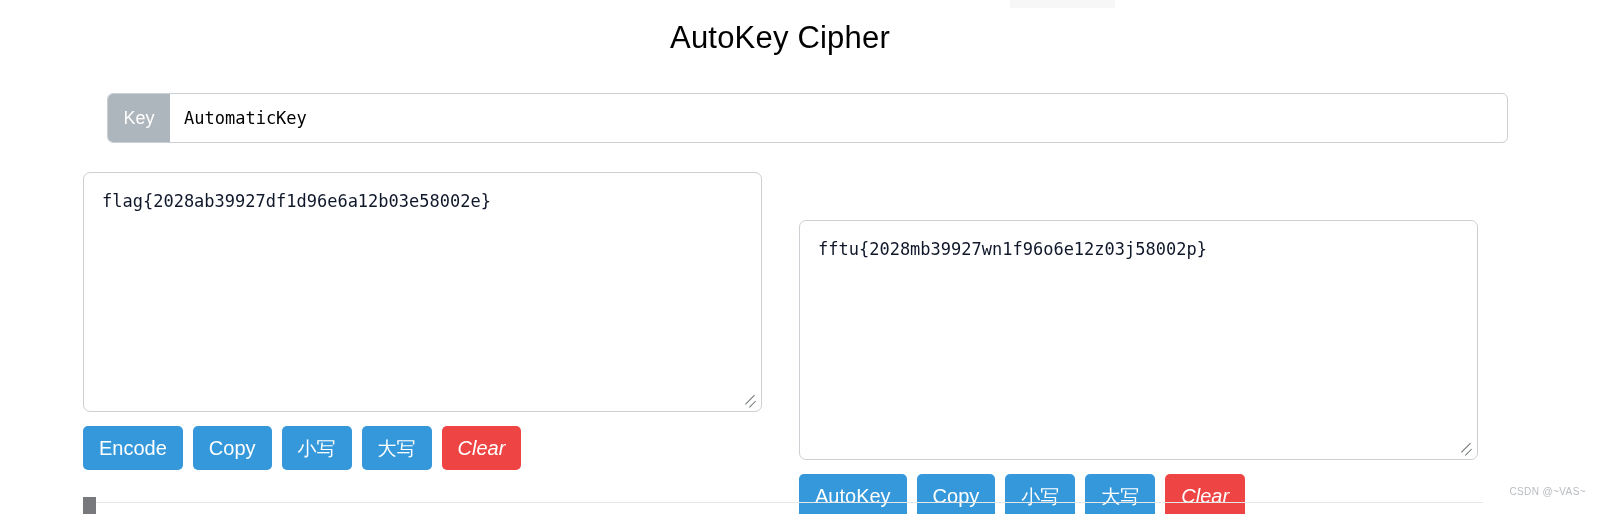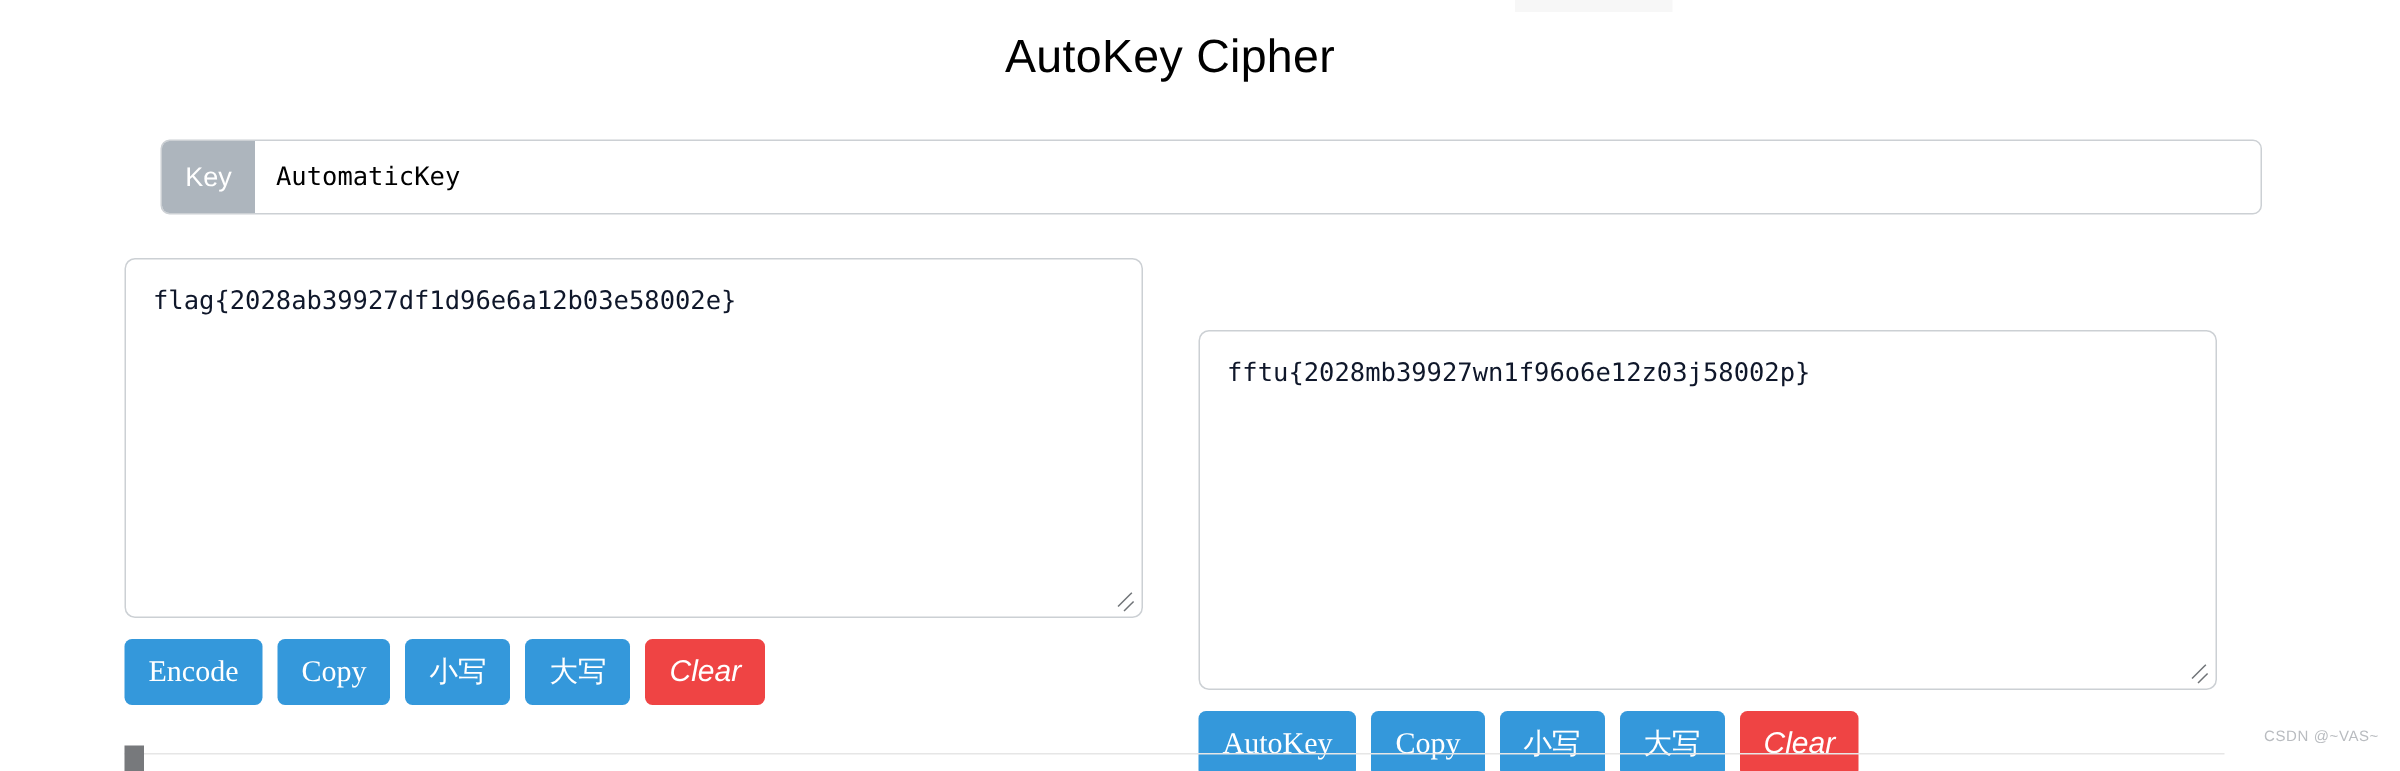--- a/index.html
+++ b/index.html
@@ -136,21 +136,21 @@
     font-size: 20px;
     line-height: 1;
     padding: 0 16px;
     height: 44px;
     min-width: 56px;
     cursor: pointer;
     display: inline-flex;
     align-items: center;
     justify-content: center;
   }
-  .btn-blue { background: #3498db; font-family: Liberation Serif, serif; }
+  .btn-blue { background: #3498db; }
   .btn-red  { background: #ef4444; font-style: italic; }
   .btn-cjk  { font-family: "DejaVu Sans", sans-serif; font-size: 19px; }
 
   
   .bottom-rule {
     position: absolute;
     left: 83px;
     top: 502px;
     width: 1400px;
     height: 1px;

